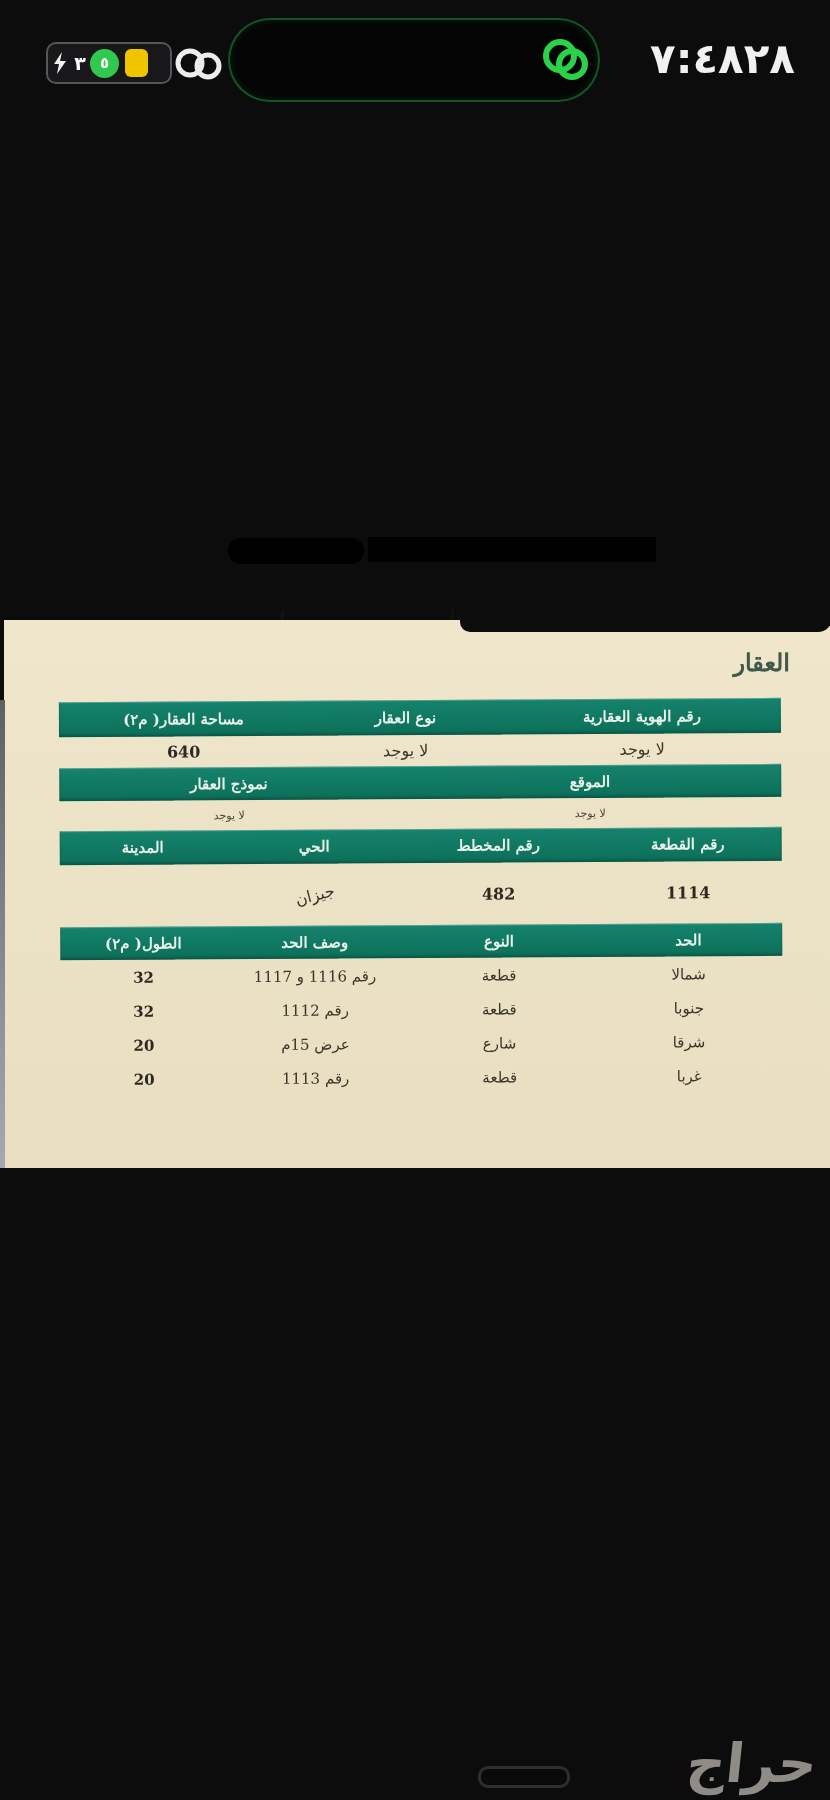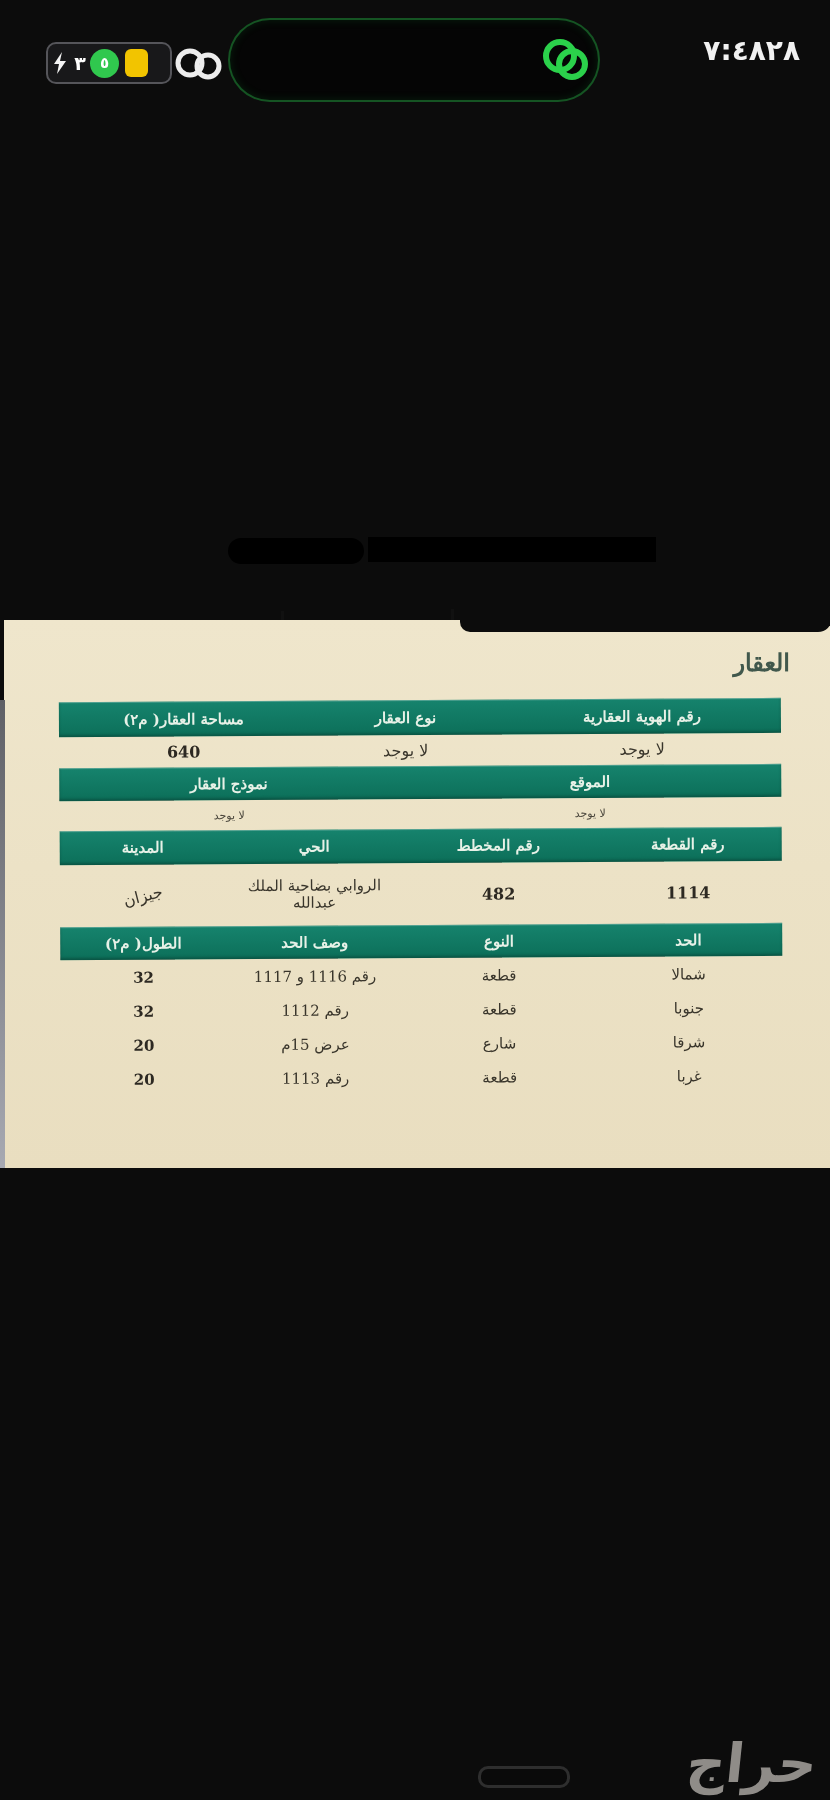--- a/index.html
+++ b/index.html
@@ -1,20 +1,20 @@
 <!DOCTYPE html>
 <html lang="ar"><head>
 <meta charset="utf-8">
 <style>
   html,body{margin:0;padding:0;background:#0b0b0b;}
   .page{position:relative;width:830px;height:1800px;background:#0c0c0c;overflow:hidden;
         font-family:"DejaVu Sans","Liberation Sans",sans-serif;}
   
   .time{position:absolute;left:650px;top:34px;width:150px;height:44px;
-        color:#f1f1f1;font-size:28px;font-weight:600;letter-spacing:1px;direction:ltr;text-align:right;}
+        color:#f1f1f1;font-size:42px;font-weight:600;letter-spacing:1px;direction:ltr;text-align:left;}
   .island{position:absolute;left:228px;top:18px;width:368px;height:80px;border-radius:42px;
           background:#050505;border:2px solid rgba(34,150,60,.55);box-shadow:0 0 10px rgba(30,180,70,.15) inset;}
   .rings{position:absolute;}
   .batt-wrap{position:absolute;left:46px;top:42px;width:122px;height:38px;border:2px solid #55555a;
              border-radius:10px;background:#18181a;display:flex;align-items:center;}
   .bolt-box{width:24px;height:100%;display:flex;align-items:center;justify-content:center;}
   .batt-digit{color:#fff;font-size:19px;font-weight:700;width:16px;text-align:center;}
   .batt-circle{width:29px;height:29px;border-radius:50%;background:#30c84e;color:#fff;font-size:15px;
                font-weight:700;display:flex;align-items:center;justify-content:center;margin-left:2px;}
   .batt-yellow{width:23px;height:28px;border-radius:6px;background:#f2c400;margin-left:6px;}
@@ -127,23 +127,20 @@
 
       <div class="band c4 h34">
         <div>رقم القطعة</div>
         <div>رقم المخطط</div>
         <div>الحي</div>
         <div>المدينة</div>
       </div>
       <div class="vals c4 r3v">
         <div class="num">1114</div>
         <div class="num">482</div>
-        <div class="hood">
-          <span class="wrap">الروابي بضاحية الملك عبدالله</span>
-        </div>
         <div>
           <span class="city">جيزان</span>
         </div>
       </div>
 
       <div class="band c4 h33">
         <div>الحد</div>
         <div>النوع</div>
         <div>وصف الحد</div>
         <div>الطول( م٢)</div>

